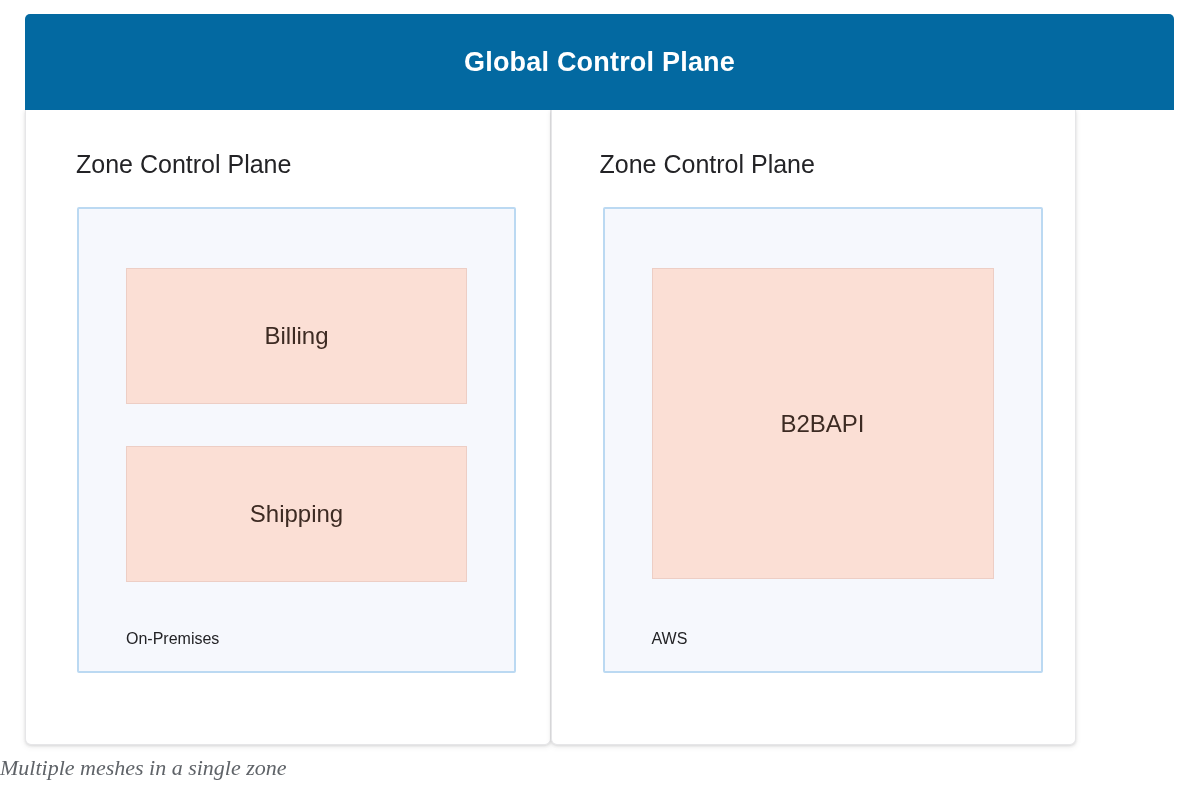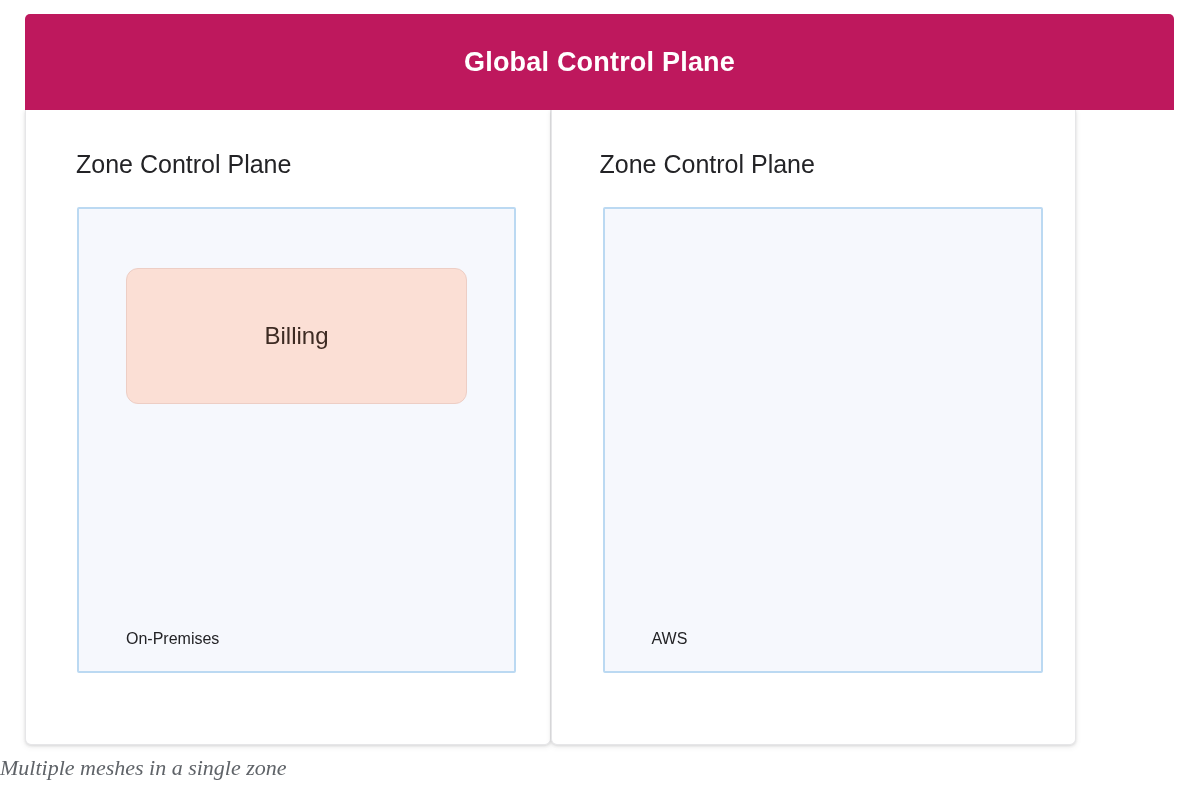--- a/index.html
+++ b/index.html
@@ -21,21 +21,21 @@
     overflow: hidden;
   }
 
   
   .global-control-plane {
     position: absolute;
     left: 25px;
     top: 14px;
     width: 1149px;
     height: 96px;
-    background: #be185d;
+    background: #0369a1;
     border-radius: 5px 5px 0 0;
     display: flex;
     align-items: center;
     justify-content: center;
     z-index: 4;
   }
   .global-control-plane-title {
     color: #ffffff;
     font-size: 27px;
     font-weight: bold;
@@ -106,21 +106,21 @@
     right: 47px;
     display: flex;
     flex-direction: column;
     gap: 42px;
   }
 
   
   .service-box {
     background: #fbdfd5;
     border: 1px solid #edcec5;
-    border-radius: 12px;
+    border-radius: 0;
     display: flex;
     align-items: center;
     justify-content: center;
     color: #3d2b23;
     font-size: 24px;
     line-height: 1;
   }
   .service-box.size-small { height: 136px; }
   .service-box.size-large { height: 311px; }
 
@@ -153,29 +153,37 @@
   <div class="zones-row">
 
     <div class="zone-card zone-left">
       <span class="zone-card-title">Zone Control Plane</span>
 
       <div class="mesh-box">
         <div class="mesh-services">
           <div class="service-box size-small">
             <span>Billing</span>
           </div>
+          <div class="service-box size-small">
+            <span>Shipping</span>
+          </div>
         </div>
         <span class="mesh-label">On-Premises</span>
       </div>
     </div>
 
     <div class="zone-card zone-right">
       <span class="zone-card-title">Zone Control Plane</span>
 
       <div class="mesh-box">
+        <div class="mesh-services">
+          <div class="service-box size-large">
+            <span>B2BAPI</span>
+          </div>
+        </div>
         <span class="mesh-label">AWS</span>
       </div>
     </div>
 
   </div>
 
   <div class="caption">Multiple meshes in a single zone</div>
 
 </div>
 

